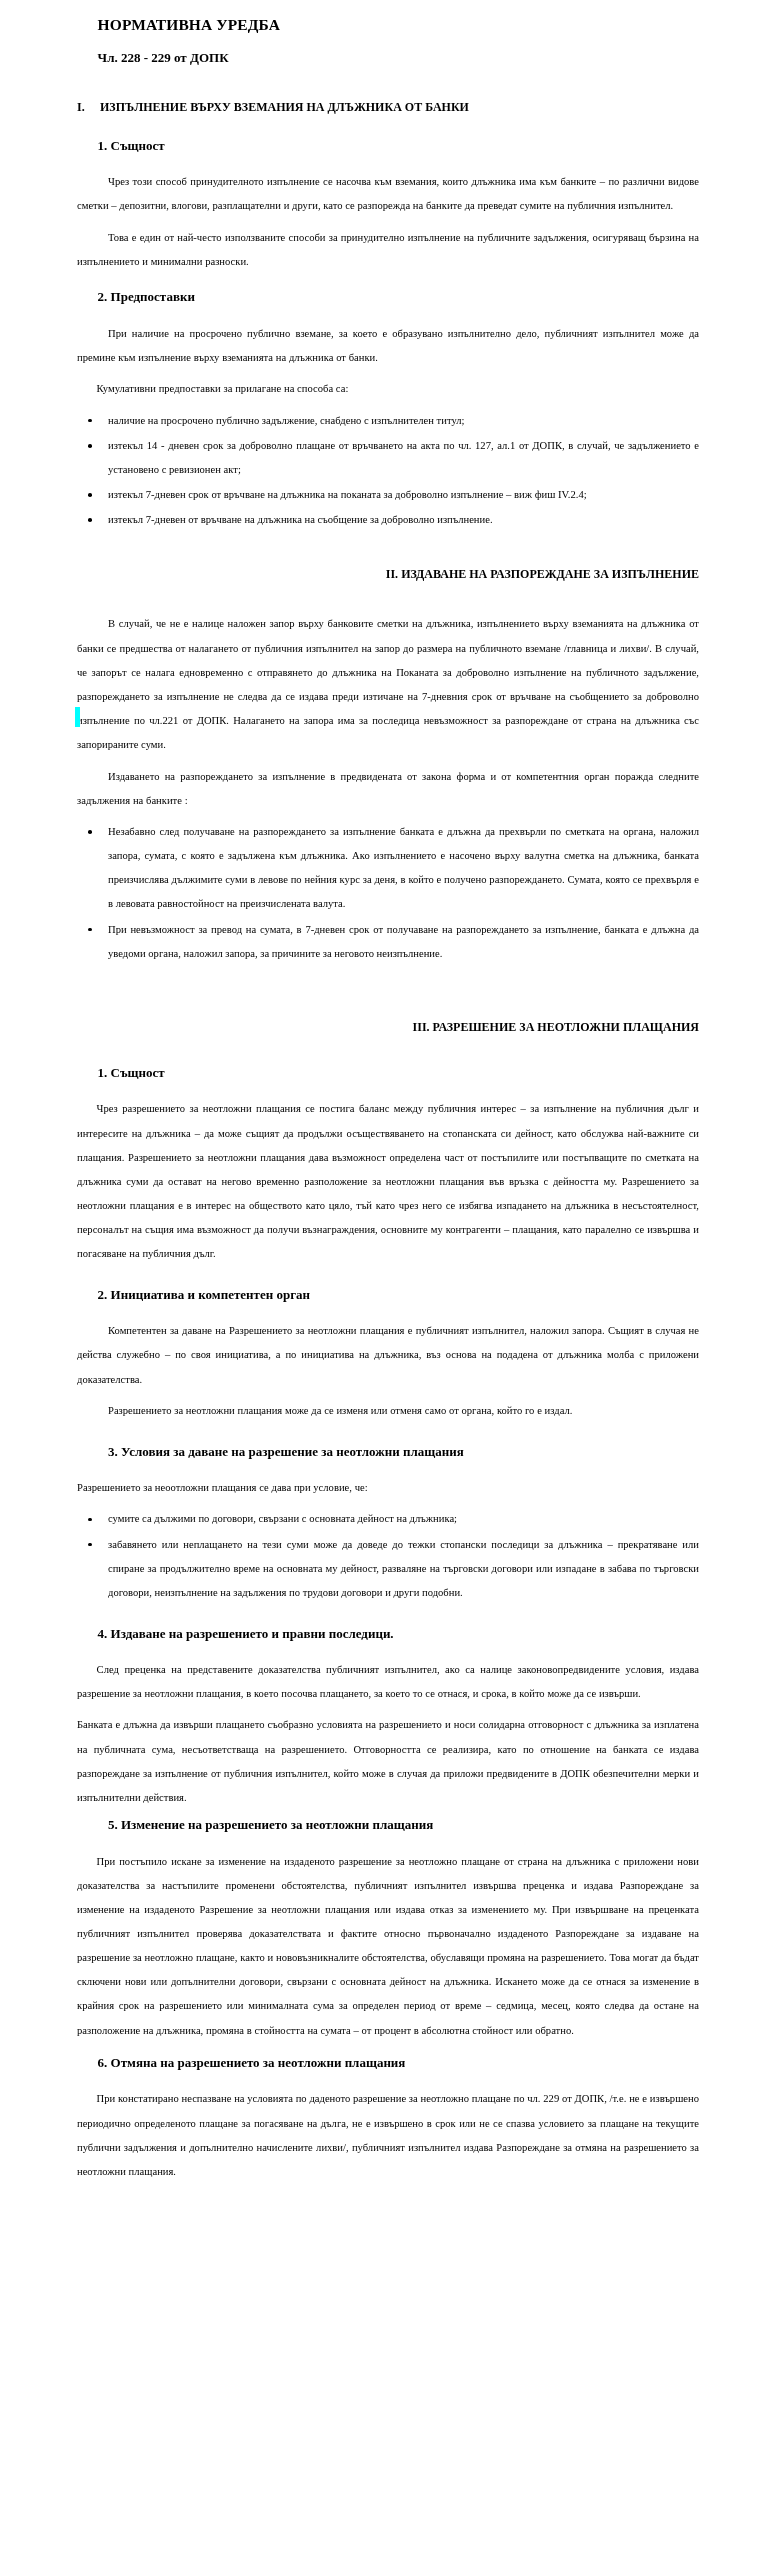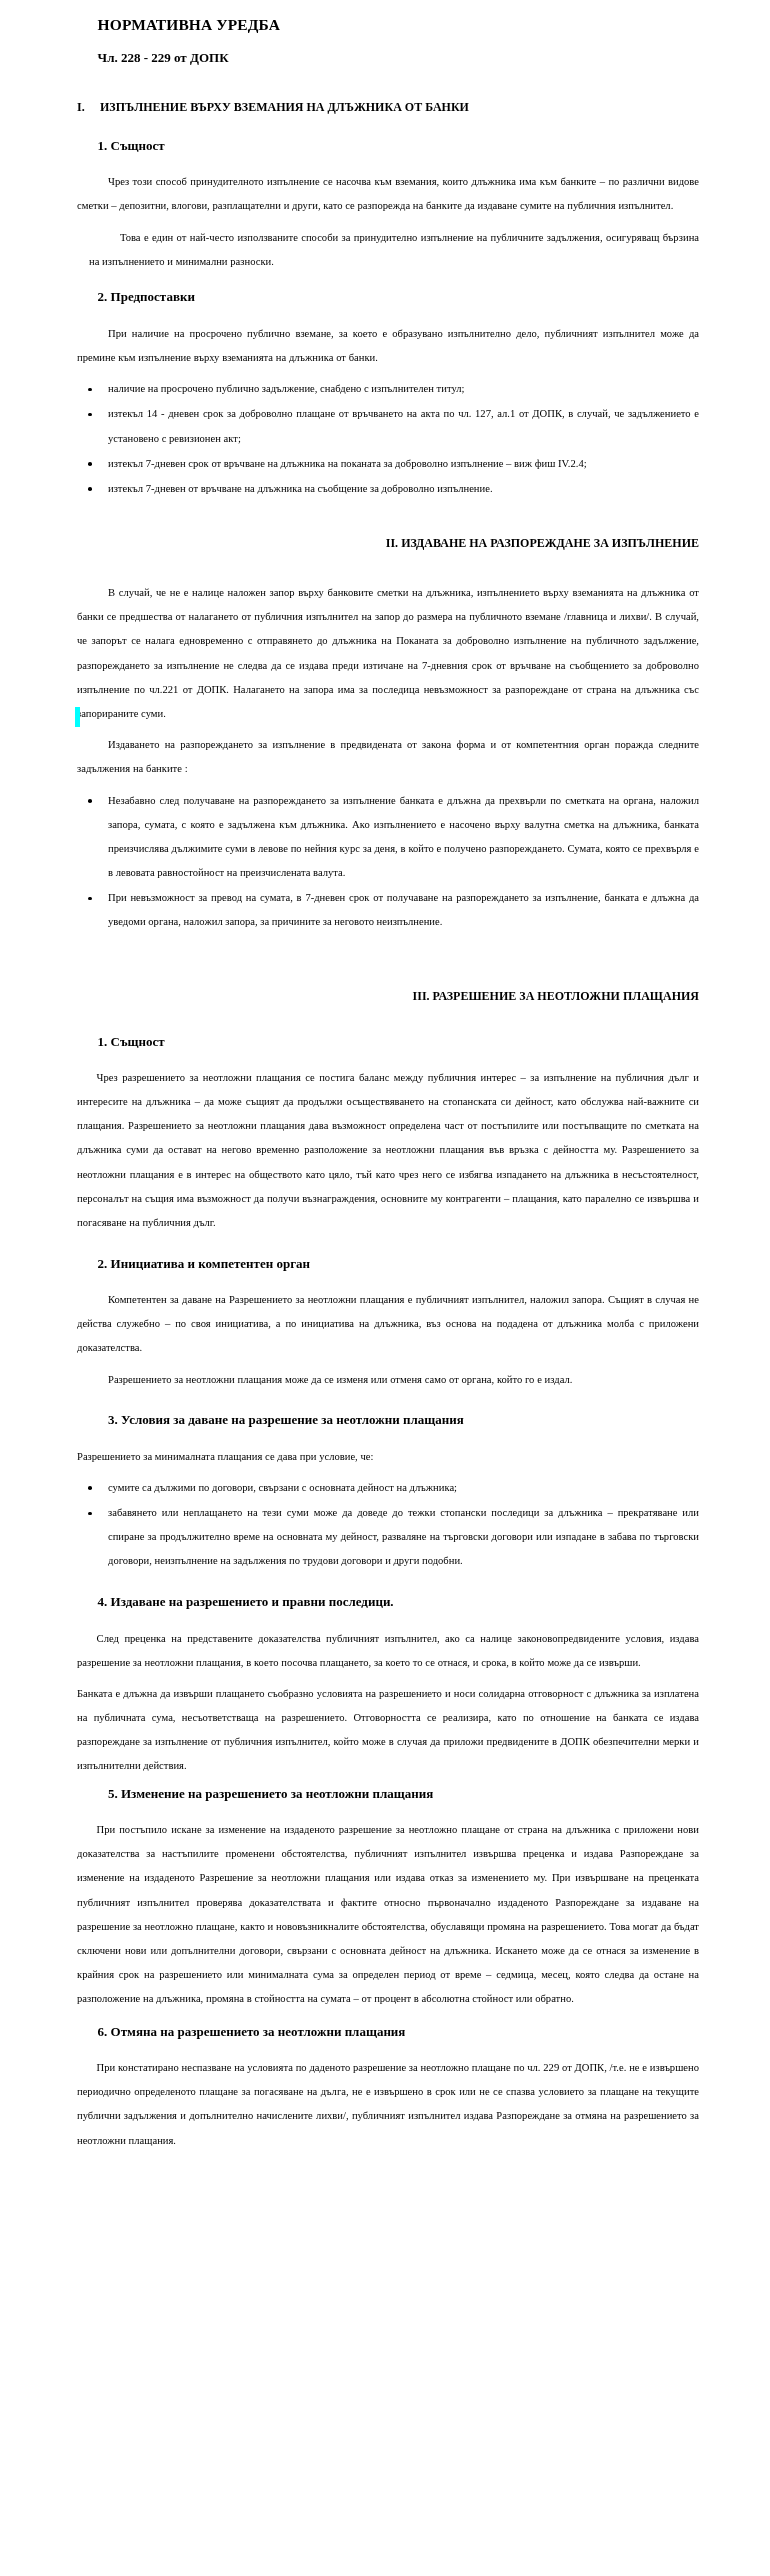--- a/index.html
+++ b/index.html
@@ -74,21 +74,20 @@
     word-spacing: 0.1px;
   }
   p.body.noindent {
     text-indent: 0;
   }
   p.body.small-indent {
     text-indent: 19.6px;
   }
   p.body.gap {
     margin-bottom: 15.5px;
-    margin-left: 12px;
   }
 
   
   ul.bullets {
     list-style: none;
     margin: 0 0 7.2px 0;
     padding: 0;
   }
   ul.bullets li {
     position: relative;
@@ -133,25 +132,26 @@
   <div class="caret"></div>
 
   <h1 class="doc-title">НОРМАТИВНА УРЕДБА</h1>
   <h2 class="doc-subtitle">Чл. 228 - 229 от ДОПК</h2>
 
   <div class="roman-heading">
     <span class="rnum">I.</span><span>ИЗПЪЛНЕНИЕ ВЪРХУ ВЗЕМАНИЯ НА ДЛЪЖНИКА ОТ БАНКИ</span>
   </div>
 
   <div class="sub-heading">1. Същност</div>
-  <p class="body">Чрез този способ принудителното изпълнение се насочва към вземания, които длъжника има към банките – по различни видове сметки – депозитни, влогови, разплащателни и други, като се разпорежда на банките да издаване сумите на публичния изпълнител.</p>
+  <p class="body">Чрез този способ принудителното изпълнение се насочва към вземания, които длъжника има към банките – по различни видове сметки – депозитни, влогови, разплащателни и други, като се разпорежда на банките да преведат сумите на публичния изпълнител.</p>
   <p class="body gap">Това е един от най-често използваните способи за принудително изпълнение на публичните задължения, осигуряващ бързина на изпълнението и минимални разноски.</p>
 
   <div class="sub-heading">2. Предпоставки</div>
   <p class="body">При наличие на просрочено публично вземане, за което е образувано изпълнително дело, публичният изпълнител може да премине към изпълнение върху вземанията на длъжника от банки.</p>
+  <p class="body small-indent">Кумулативни предпоставки за прилагане на способа са:</p>
 
   <ul class="bullets">
     <li>наличие на просрочено публично задължение, снабдено с изпълнителен титул;</li>
     <li>изтекъл 14 - дневен срок за доброволно плащане от връчването на акта по чл. 127, ал.1 от ДОПК, в случай, че задължението е установено с  ревизионен акт;</li>
     <li>изтекъл 7-дневен срок от връчване на длъжника на поканата за доброволно изпълнение – виж фиш IV.2.4;</li>
     <li>изтекъл 7-дневен от връчване на длъжника на съобщение за доброволно изпълнение.</li>
   </ul>
 
   <div class="spacer-md"></div>
 
@@ -178,21 +178,21 @@
 
   <div class="spacer-sm"></div>
 
   <div class="sub-heading">2. Инициатива и компетентен орган</div>
   <p class="body">Компетентен за даване на Разрешението за неотложни плащания е публичният изпълнител, наложил запора. Същият в случая не действа служебно – по своя инициатива, а по инициатива на длъжника, въз основа на подадена от длъжника молба с приложени доказателства.</p>
   <p class="body">Разрешението за неотложни плащания може да се изменя или отменя само от органа, който го е издал.</p>
 
   <div class="spacer-sm"></div>
 
   <div class="sub-heading wide">3.  Условия за даване на разрешение за неотложни плащания</div>
-  <p class="body noindent">Разрешението за минималната плащания се дава при условие, че:</p>
+  <p class="body noindent">Разрешението за неоотложни плащания се дава при условие, че:</p>
 
   <ul class="bullets">
     <li>сумите са дължими по договори, свързани с основната дейност на длъжника;</li>
     <li>забавянето или неплащането на тези суми може да доведе до тежки стопански последици за длъжника – прекратяване или спиране за продължително време на основната му дейност, разваляне на търговски договори или изпадане в забава по търговски договори, неизпълнение на задължения по трудови договори и други подобни.</li>
   </ul>
 
   <div class="spacer-sm"></div>
 
   <div class="sub-heading">4. Издаване на разрешението и правни последици.</div>
   <p class="body small-indent">След преценка на представените доказателства публичният изпълнител, ако са налице законовопредвидените условия, издава разрешение за неотложни плащания, в което посочва плащането, за което то се отнася, и срока, в който може да се извърши.</p>

